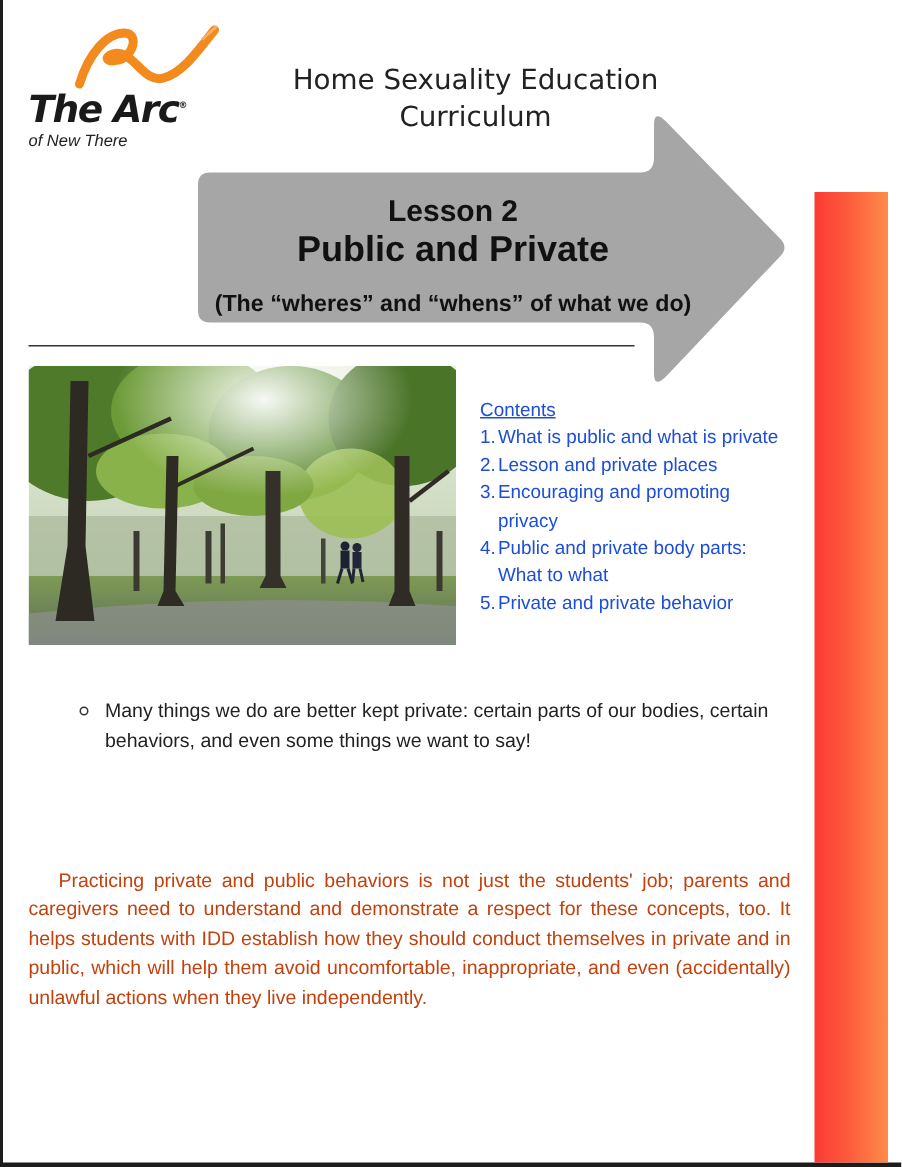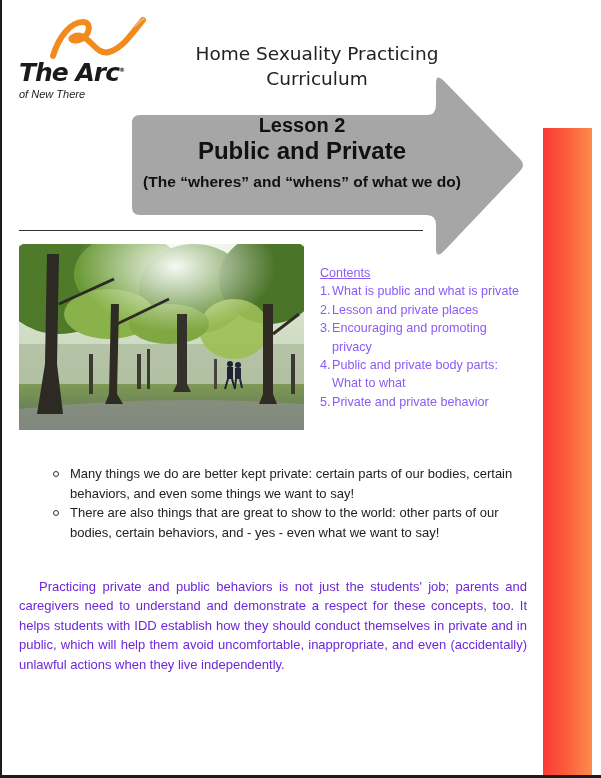--- a/index.html
+++ b/index.html
@@ -25,77 +25,77 @@
   .logo-sub {
     position: absolute; left: 2px; top: 74px; font-size: 11px; font-style: italic; color: #222;
   }
   .curriculum {
     position: absolute; left: 170px; top: 41px; width: 290px; text-align: center;
     font-size: 18.5px; line-height: 25px; color: #222;
     font-family: "DejaVu Sans", sans-serif; font-weight: normal;
   }
   .arrow { position: absolute; left: 128px; top: 73px; }
   .lesson-box {
-    position: absolute; left: 130px; top: 112px; width: 340px; text-align: center; color: #111;
+    position: absolute; left: 130px; top: 128px; width: 340px; text-align: center; color: #111;
   }
   .lesson-num { font-size: 20px; font-weight: bold; line-height: 26px; }
   .lesson-title { font-size: 24px; font-weight: bold; line-height: 26px; }
-  .lesson-sub { font-size: 15.5px; font-weight: bold; line-height: 22px; margin-top: 7px; }
+  .lesson-sub { font-size: 15.5px; font-weight: bold; line-height: 22px; margin-top: 12px; }
   .rule {
     position: absolute; left: 17px; top: 230px; width: 404px; height: 0;
     border-top: 1.5px solid #333;
   }
   .red-bar {
     position: absolute; left: 541px; top: 128px; width: 49px; height: 647px;
     background: linear-gradient(to right, #fb3a34 0%, #fc5a3c 45%, #fd8b49 100%);
   }
   .photo {
     position: absolute; left: 17px; top: 244px; width: 285px; height: 186px; overflow: hidden;
   }
   .contents {
     position: absolute; left: 318px; top: 264px; width: 220px; font-size: 12.6px; line-height: 18.4px;
-    color: #8b5cf6;
+    color: #1d4ed8;
   }
   .contents-heading { text-decoration: underline; }
   .contents ol { margin: 0; padding: 0; list-style: none; }
   .contents li { display: flex; }
   .contents li .num { width: 12px; flex: none; }
   .bullets {
     position: absolute; left: 45px; top: 460px; width: 490px; font-size: 13px; line-height: 19.5px;
     color: #222;
   }
   .bullets ul { margin: 4px; padding: 0; list-style: none; }
   .bullets li { position: relative; padding-left: 19px; }
   .bullets li::before {
     content: ""; position: absolute; left: 2px; top: 7px; width: 4px; height: 4px;
     border: 1px solid #333; border-radius: 50%;
   }
   .body-text {
     position: absolute; left: 17px; top: 577px; width: 508px; font-size: 13px; line-height: 19.4px;
-    color: #6d28d9; text-align: justify;
+    color: #c2410c; text-align: justify;
   }
   .body-text p { margin: 0; text-indent: 20px; }
   .body-text p.p2 { text-indent: 16px; }
 </style>
 </head>
 <body>
 
 <div class="page">
 
   <div class="logo">
     <svg width="100" height="45" viewBox="0 0 100 45">
       <path d="M4 40 C 10 20, 22 6, 34 6 C 44 6, 40 22, 30 24 C 22 26, 20 22, 26 20 C 40 16, 46 40, 60 36 C 74 32, 84 16, 94 4" fill="none" stroke="#f28a1e" stroke-width="6" stroke-linecap="round"></path>
       <path d="M86 10 L 95 2" stroke="#f6b06a" stroke-width="2" stroke-linecap="round"></path>
     </svg>
     <div class="logo-title"><span>The Arc</span><sup>®</sup></div>
     <div class="logo-sub">of New There</div>
   </div>
 
   <div class="curriculum">
-    <div>Home Sexuality Practicing</div>
+    <div>Home Sexuality Education</div>
     <div>Curriculum</div>
   </div>
 
   <svg class="arrow" width="400" height="186" viewBox="0 0 400 186">
     <path d="M10 42 L 297 42 Q 306 42 306 32 L 306 10 Q 306 0 314 8 L 390 86 Q 396 92 390 98 L 314 178 Q 306 186 306 176 L 306 152 Q 306 142 297 142 L 10 142 Q 2 142 2 134 L 2 50 Q 2 42 10 42 Z" fill="#a6a6a6"></path>
   </svg>
 
   <div class="lesson-box">
     <div class="lesson-num">Lesson 2</div>
     <div class="lesson-title">Public and Private</div>
@@ -182,21 +182,20 @@
       <li>
           <span class="num">5.</span>
           <span>Private and private behavior</span>
         </li>
     </ol>
   </div>
 
   <div class="bullets">
     <ul>
       <li>Many things we do are better kept private: certain parts of our bodies, certain behaviors, and even some things we want to say!</li>
-      <li>There are also things that are great to show to the world: other parts of our bodies, certain behaviors, and - yes - even what we want to say!</li>
     </ul>
   </div>
 
   <div class="body-text">
     <p class="p1">Practicing private and public behaviors is not just the students' job; parents and caregivers need to understand and demonstrate a respect for these concepts, too. It helps students with IDD establish how they should conduct themselves in private and in public, which will help them avoid uncomfortable, inappropriate, and even (accidentally) unlawful actions when they live independently.</p>
   </div>
 
 </div>
 
 </body></html>

